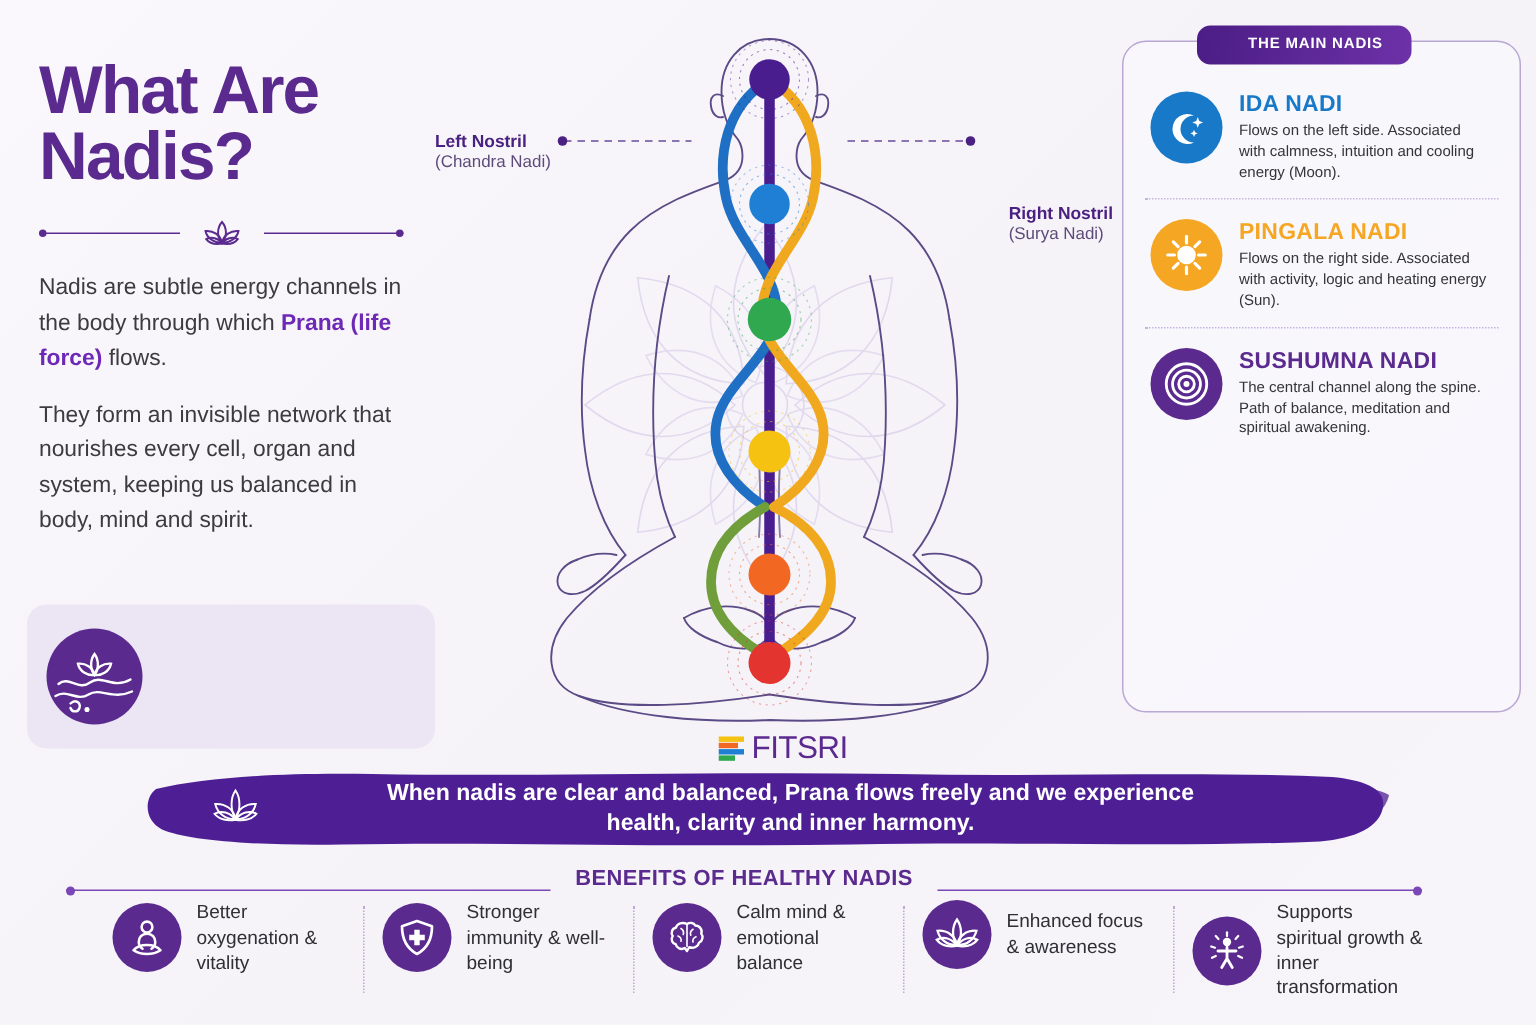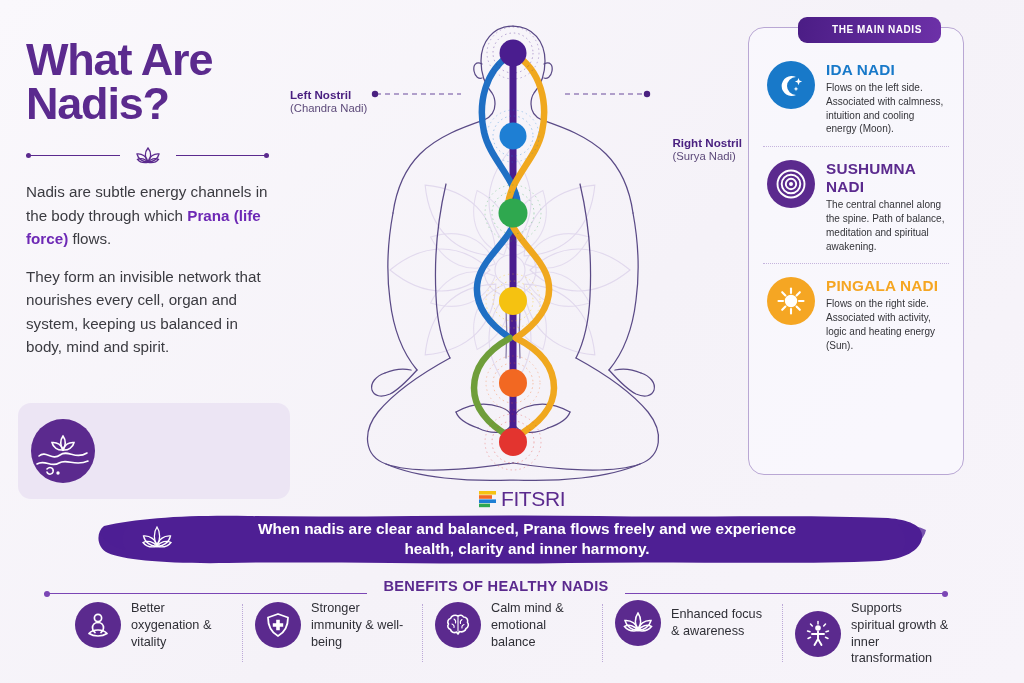--- a/index.html
+++ b/index.html
@@ -38,21 +38,21 @@
 
   
   .figure{position:absolute;left:278px;top:8px;width:470px;height:500px;}
   .nostril{position:absolute;font-size:11.6px;color:#4a2080;font-weight:bold;}
   .nostril .sub{font-weight:normal;color:#5d4a7a;font-size:11.3px;display:block;margin-top:1px;}
   .nl-left{left:12px;top:80px;text-align:left;}
   .nl-right{right:6px;top:80px;text-align:left;margin-top:48px;}
 
   
   .panel{
-    position:absolute;left:748px;top:27px;width:216px;height:448px;
+    position:absolute;left:748px;top:27px;width:266px;height:448px;
     border:1.4px solid #b9a7d4;border-radius:16px;background:rgba(250,248,253,.72);
     box-sizing:border-box;padding:26px 14px 10px 14px;
   }
   .panel-badge{
     position:absolute;left:798px;top:17px;
     background:linear-gradient(100deg,#4b1d85 0%,#6d31a8 100%);
     color:#fff;font-size:10px;font-weight:bold;letter-spacing:.55px;
     padding:7px 19px 8px 34px;border-radius:9px;
   }
   .nadi{display:flex;gap:11px;padding:7px 2px 10px 4px;}
@@ -276,37 +276,20 @@
       <div class="ico" style="background:#1879c9">
         <svg width="30" height="30" viewBox="0 0 30 30">
           <path d="M20,7 A10,10 0 1 0 20,25 A8,8 0 1 1 20,7Z" fill="#fff"></path>
           <path d="M22.5,8 l1,2.6 l2.6,1 l-2.6,1 l-1,2.6 l-1-2.6 l-2.6,-1 l2.6,-1Z" fill="#fff"></path>
           <path d="M20,16.5 l.7,1.7 l1.7,.7 l-1.7,.7 l-.7,1.7 l-.7,-1.7 l-1.7,-.7 l1.7,-.7Z" fill="#fff"></path>
         </svg>
       </div>
       <div>
         <h3 style="color:#1879c9">IDA NADI</h3>
         <p>Flows on the left side. Associated with calmness, intuition and cooling energy (Moon).</p>
-      </div>
-    </div>
-
-    <div class="nadi">
-      <div class="ico" style="background:#5b2a8e">
-        <svg width="34" height="34" viewBox="0 0 34 34">
-          <g fill="none" stroke="#fff" stroke-width="1.9">
-            <circle cx="17" cy="17" r="13.5"></circle>
-            <circle cx="17" cy="17" r="9.3"></circle>
-            <circle cx="17" cy="17" r="5.2"></circle>
-          </g>
-          <circle cx="17" cy="17" r="2" fill="#fff"></circle>
-        </svg>
-      </div>
-      <div>
-        <h3 style="color:#5b2a8e">SUSHUMNA NADI</h3>
-        <p>The central channel along the spine. Path of balance, meditation and spiritual awakening.</p>
       </div>
     </div>
 
     <div class="nadi">
       <div class="ico" style="background:#f5a623">
         <svg width="32" height="32" viewBox="0 0 32 32">
           <circle cx="16" cy="16" r="6.2" fill="#fff"></circle>
           <g stroke="#fff" stroke-width="2.1" stroke-linecap="round">
             <line x1="16" y1="3.5" x2="16" y2="8"></line>
               <line x1="16" y1="24" x2="16" y2="28.5"></line>
@@ -315,20 +298,37 @@
             <line x1="7.2" y1="7.2" x2="10.4" y2="10.4"></line>
               <line x1="21.6" y1="21.6" x2="24.8" y2="24.8"></line>
             <line x1="7.2" y1="24.8" x2="10.4" y2="21.6"></line>
               <line x1="21.6" y1="10.4" x2="24.8" y2="7.2"></line>
           </g>
         </svg>
       </div>
       <div>
         <h3 style="color:#f5a623">PINGALA NADI</h3>
         <p>Flows on the right side. Associated with activity, logic and heating energy (Sun).</p>
+      </div>
+    </div>
+
+    <div class="nadi">
+      <div class="ico" style="background:#5b2a8e">
+        <svg width="34" height="34" viewBox="0 0 34 34">
+          <g fill="none" stroke="#fff" stroke-width="1.9">
+            <circle cx="17" cy="17" r="13.5"></circle>
+            <circle cx="17" cy="17" r="9.3"></circle>
+            <circle cx="17" cy="17" r="5.2"></circle>
+          </g>
+          <circle cx="17" cy="17" r="2" fill="#fff"></circle>
+        </svg>
+      </div>
+      <div>
+        <h3 style="color:#5b2a8e">SUSHUMNA NADI</h3>
+        <p>The central channel along the spine. Path of balance, meditation and spiritual awakening.</p>
       </div>
     </div>
   </div>
 
   <div class="panel-badge">THE MAIN NADIS</div>
 
   <div class="banner">
     <svg width="830" height="54" viewBox="0 0 830 54" preserveAspectRatio="none">
       <path d="M6,14 C40,6 90,3 150,4 C260,6 380,2 500,4 C600,6 700,2 790,6
                C812,8 826,14 824,26 C822,39 806,47 782,49

